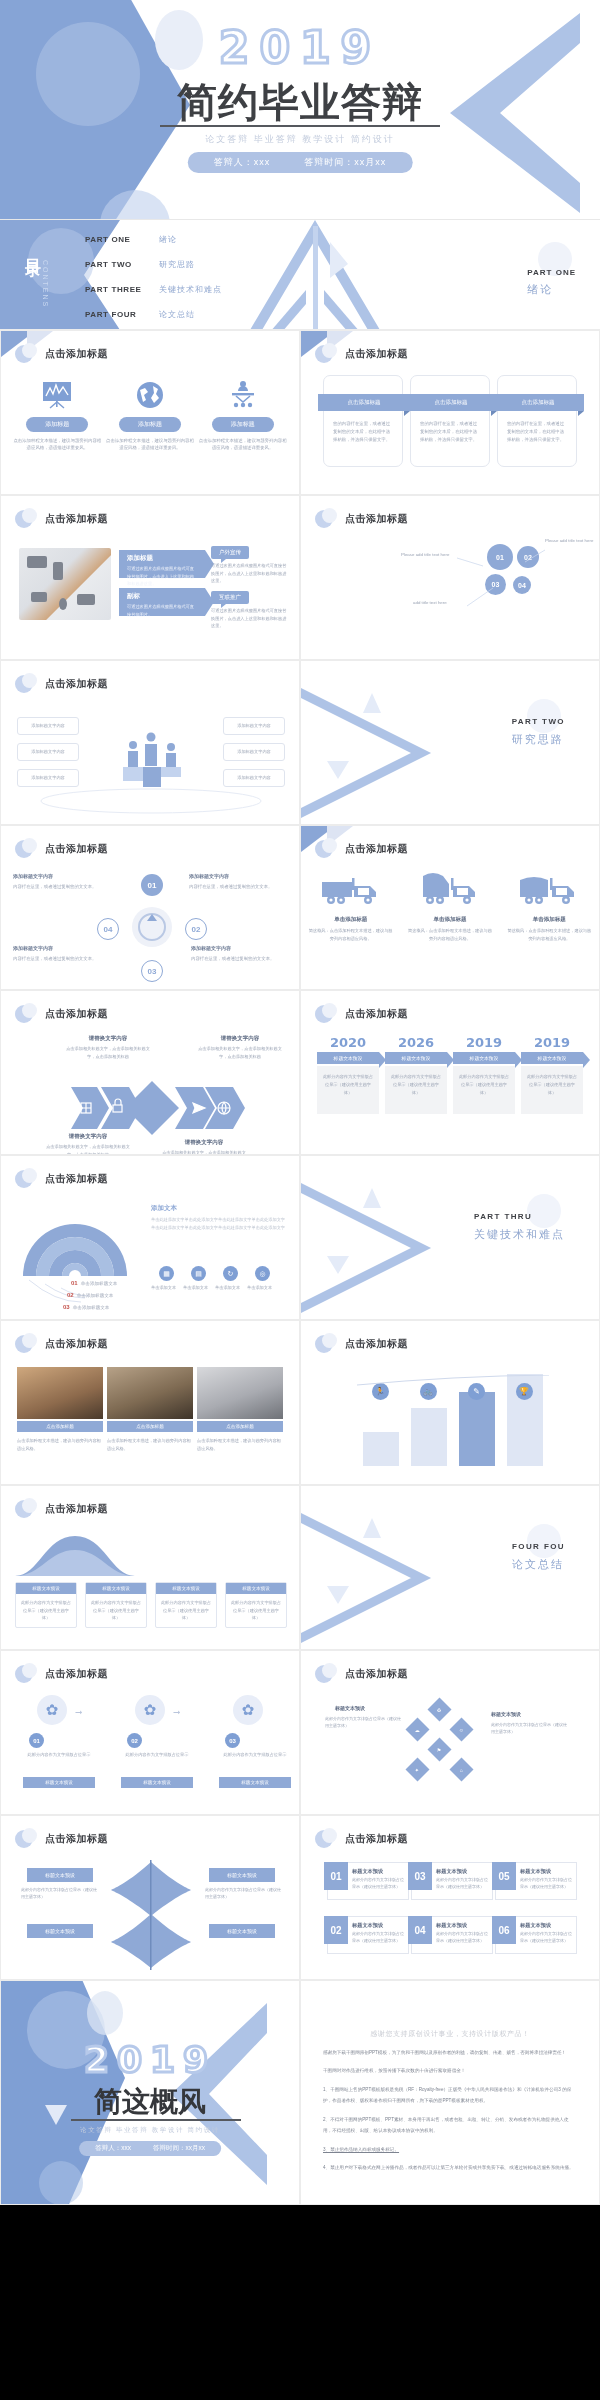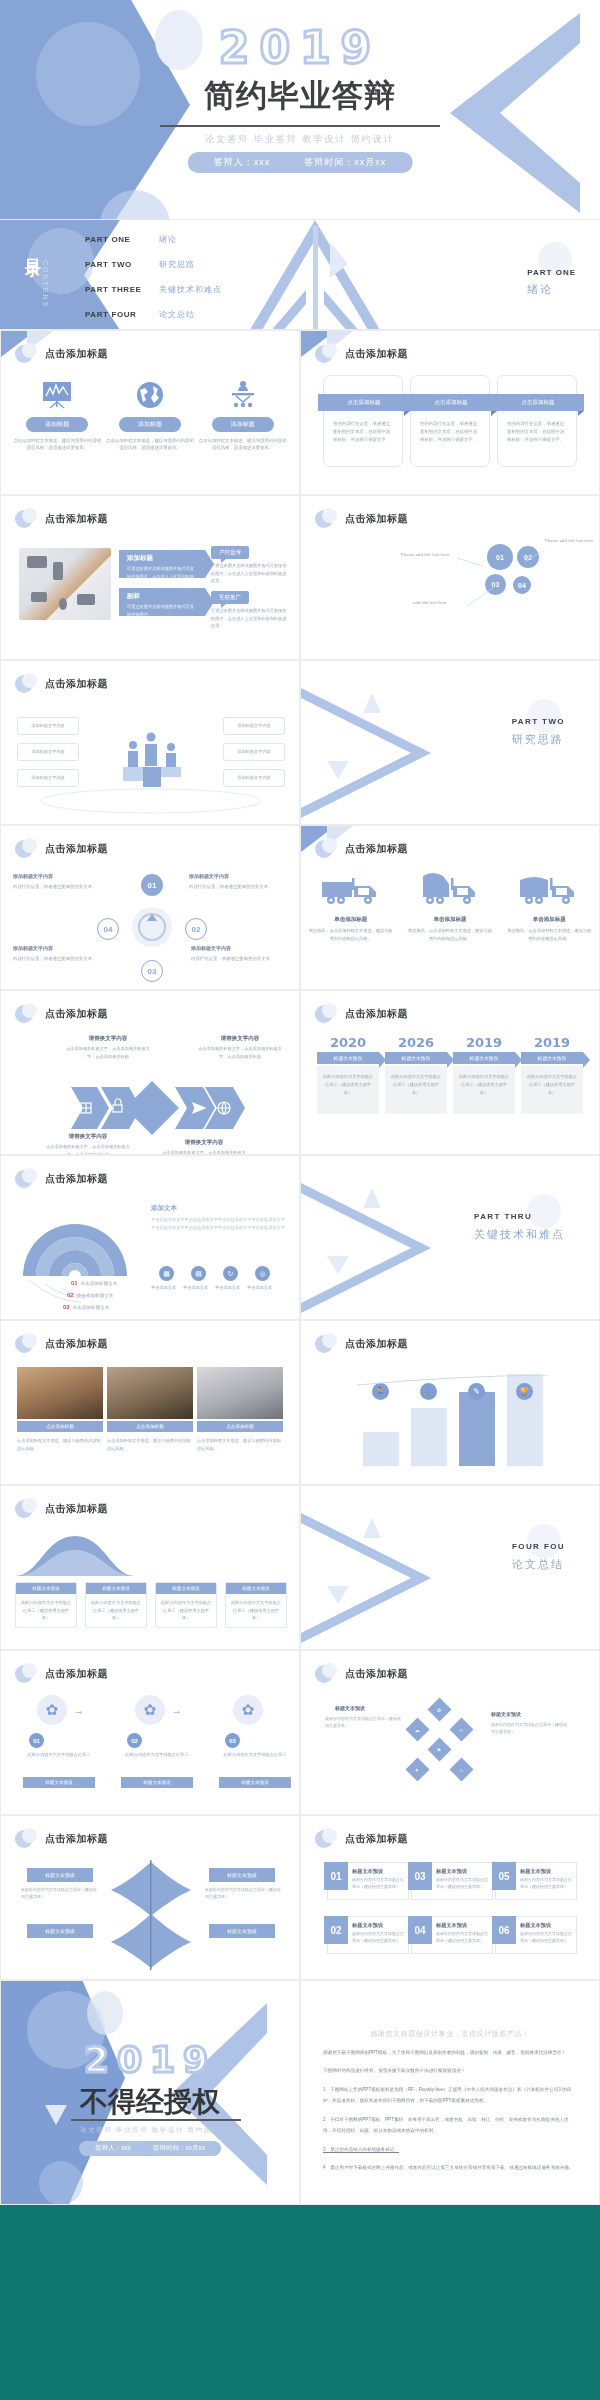--- a/index.html
+++ b/index.html
@@ -2,21 +2,21 @@
 <html><head>
 <meta charset="utf-8">
 <style>
   * { box-sizing: border-box; margin: 0; padding: 0; }
   html, body {
     width: 600px; height: 2400px;
     background: #ffffff;
     font-family: "Liberation Sans", "DejaVu Sans", sans-serif;
     overflow: hidden;
   }
-  .deck { width: 600px; height: 2400px; position: relative; background: #0f766e; }
+  .deck { width: 600px; height: 2400px; position: relative; background: #000000; }
 
   
   .slide { position: relative; background: #fff; overflow: hidden; border: 1px solid #ececec; }
   .half { width: 300px; height: 165px; float: left; }
   .row { width: 600px; overflow: hidden; }
 
   
   .cover { width: 600px; height: 220px; position: relative; background: #fff; overflow: hidden; border-bottom: 1px solid #e8e8e8;}
   .cv-lpoly { position: absolute; left: -40px; top: -10px; width: 230px; height: 250px;
       background: #7f9fd4; clip-path: polygon(0 0, 72% 0, 100% 46%, 62% 100%, 0 100%); opacity: .95; }
@@ -27,21 +27,21 @@
   .cv-botcirc { position: absolute; left: 100px; top: 190px; width: 70px; height: 70px; border-radius: 50%; background:#bfd0ec; opacity:.6;}
   .cv-arrow { position: absolute; right: -30px; top: 8px; width: 200px; height: 210px; }
   .cv-year {
       position: absolute; left: 0; right: 0; top: 22px; text-align: center;
       font-size: 44px; font-weight: 700; letter-spacing: 10px;
       color: #fff; -webkit-text-stroke: 3px #b6c9ea;
       font-family: "DejaVu Sans", sans-serif;
   }
   .cv-title {
       position: absolute; left: 0; right: 0; top: 75px; text-align: center;
-      font-size: 31px; font-weight: 900; color: #3e4044; letter-spacing: 1px;
+      font-size: 40px; font-weight: 900; color: #3e4044; letter-spacing: 1px;
       font-family: "DejaVu Sans", sans-serif;
   }
   .cv-rule { position: absolute; left: 160px; width: 280px; top: 125px; height: 2px; background: #55585e; }
   .cv-sub { position: absolute; left: 0; right: 0; top: 133px; text-align: center;
       font-size: 9px; color: #c3ccdd; letter-spacing: 2px; }
   .cv-pill { position: absolute; left: 50%; transform: translateX(-50%); top: 152px;
       background: #afc2e4; border-radius: 11px; padding: 4px 26px; color: #fff; font-size: 9px; letter-spacing: 1px;
       display:flex; gap:34px; }
 
   
@@ -910,21 +910,21 @@
     <div class="end" style="float:left">
       <div class="end-poly"></div>
       <div class="end-c1"></div>
       <div class="end-c2"></div>
       <div class="end-c3"></div>
       <svg style="position:absolute;right:2px;top:18px" width="140" height="190" viewBox="0 0 140 190">
         <path d="M110 4 L110 34 L52 95 L110 156 L110 186 L14 95 Z" fill="#aec3e6"></path>
       </svg>
       <div class="ghost" style="left:44px;top:124px;width:0;height:0;background:none;border-left:11px solid transparent;border-right:11px solid transparent;border-top:20px solid #e2e9f7"></div>
       <div class="end-year">2019</div>
-      <div class="end-t">不得经授权</div>
+      <div class="end-t">简这概风</div>
       <div class="end-rule"></div>
       <div class="end-sub">论文答辩 毕业答辩 教学设计  简约设计</div>
       <div class="end-pill">
         <span>答辩人：xxx</span>
         <span>答辩时间：xx月xx</span>
       </div>
     </div>
 
     <div class="legal" style="float:left">
       <div class="legal-h">感谢您支持原创设计事业，支持设计版权产品！</div>

